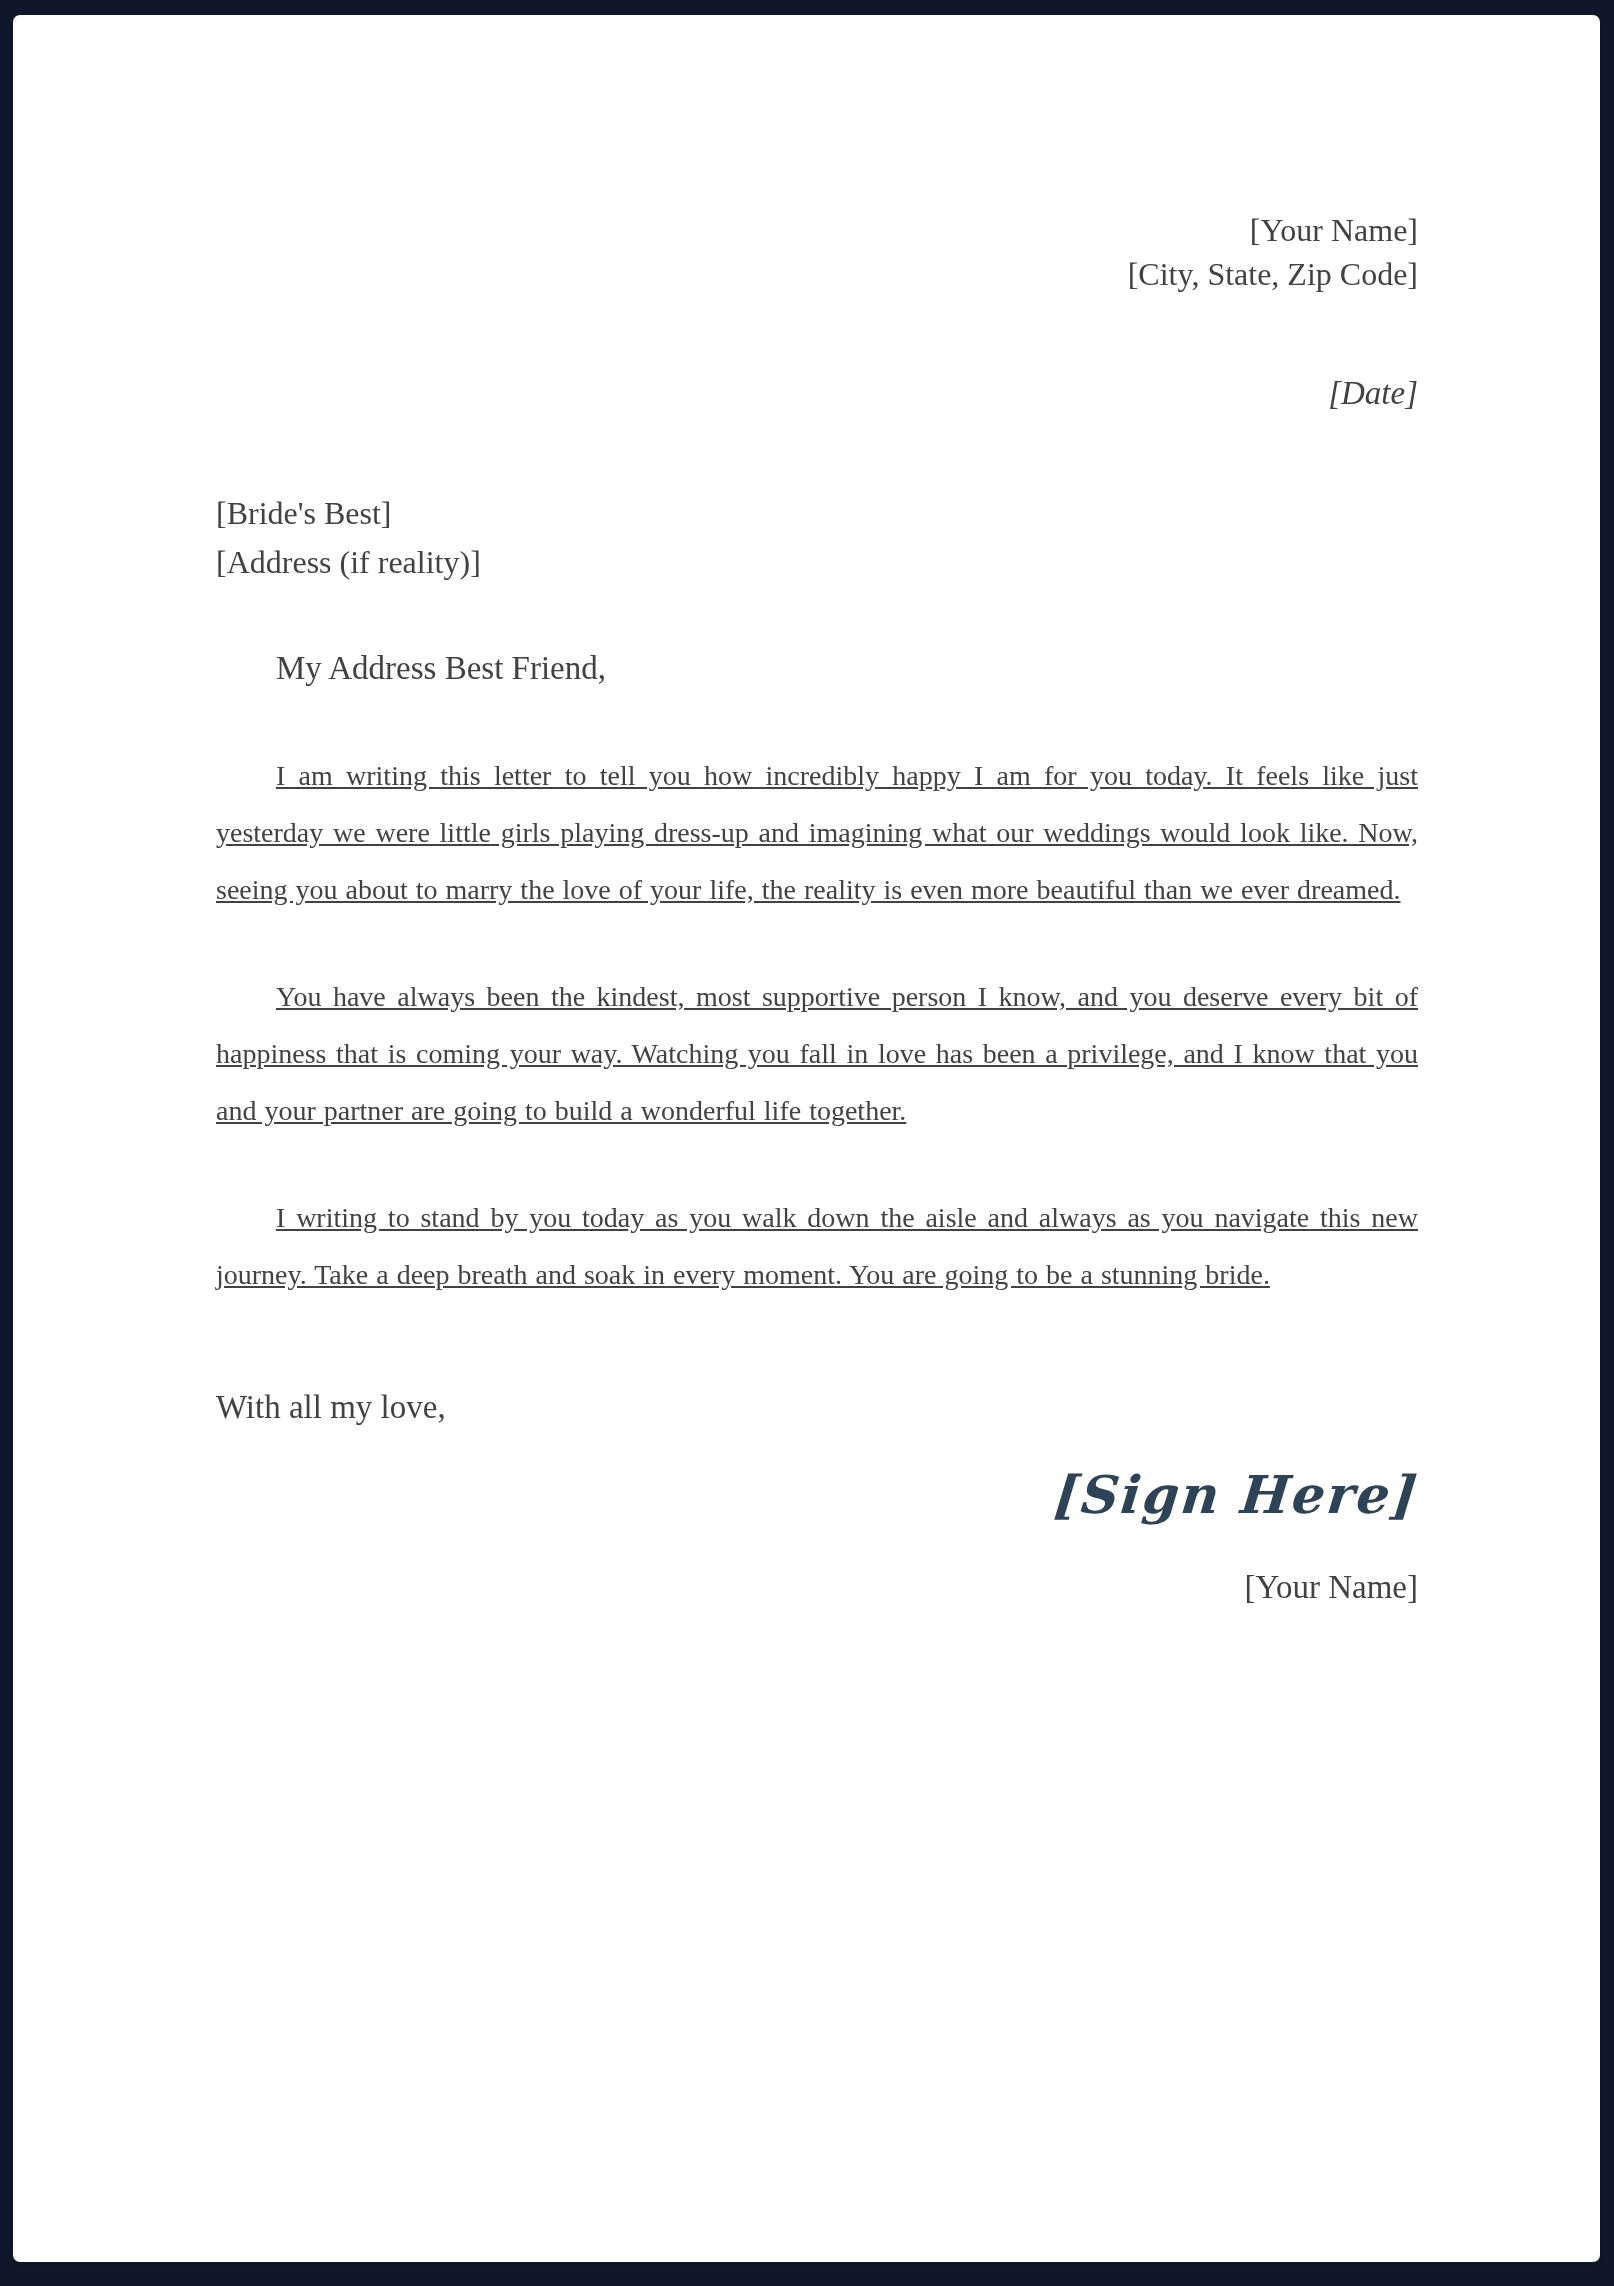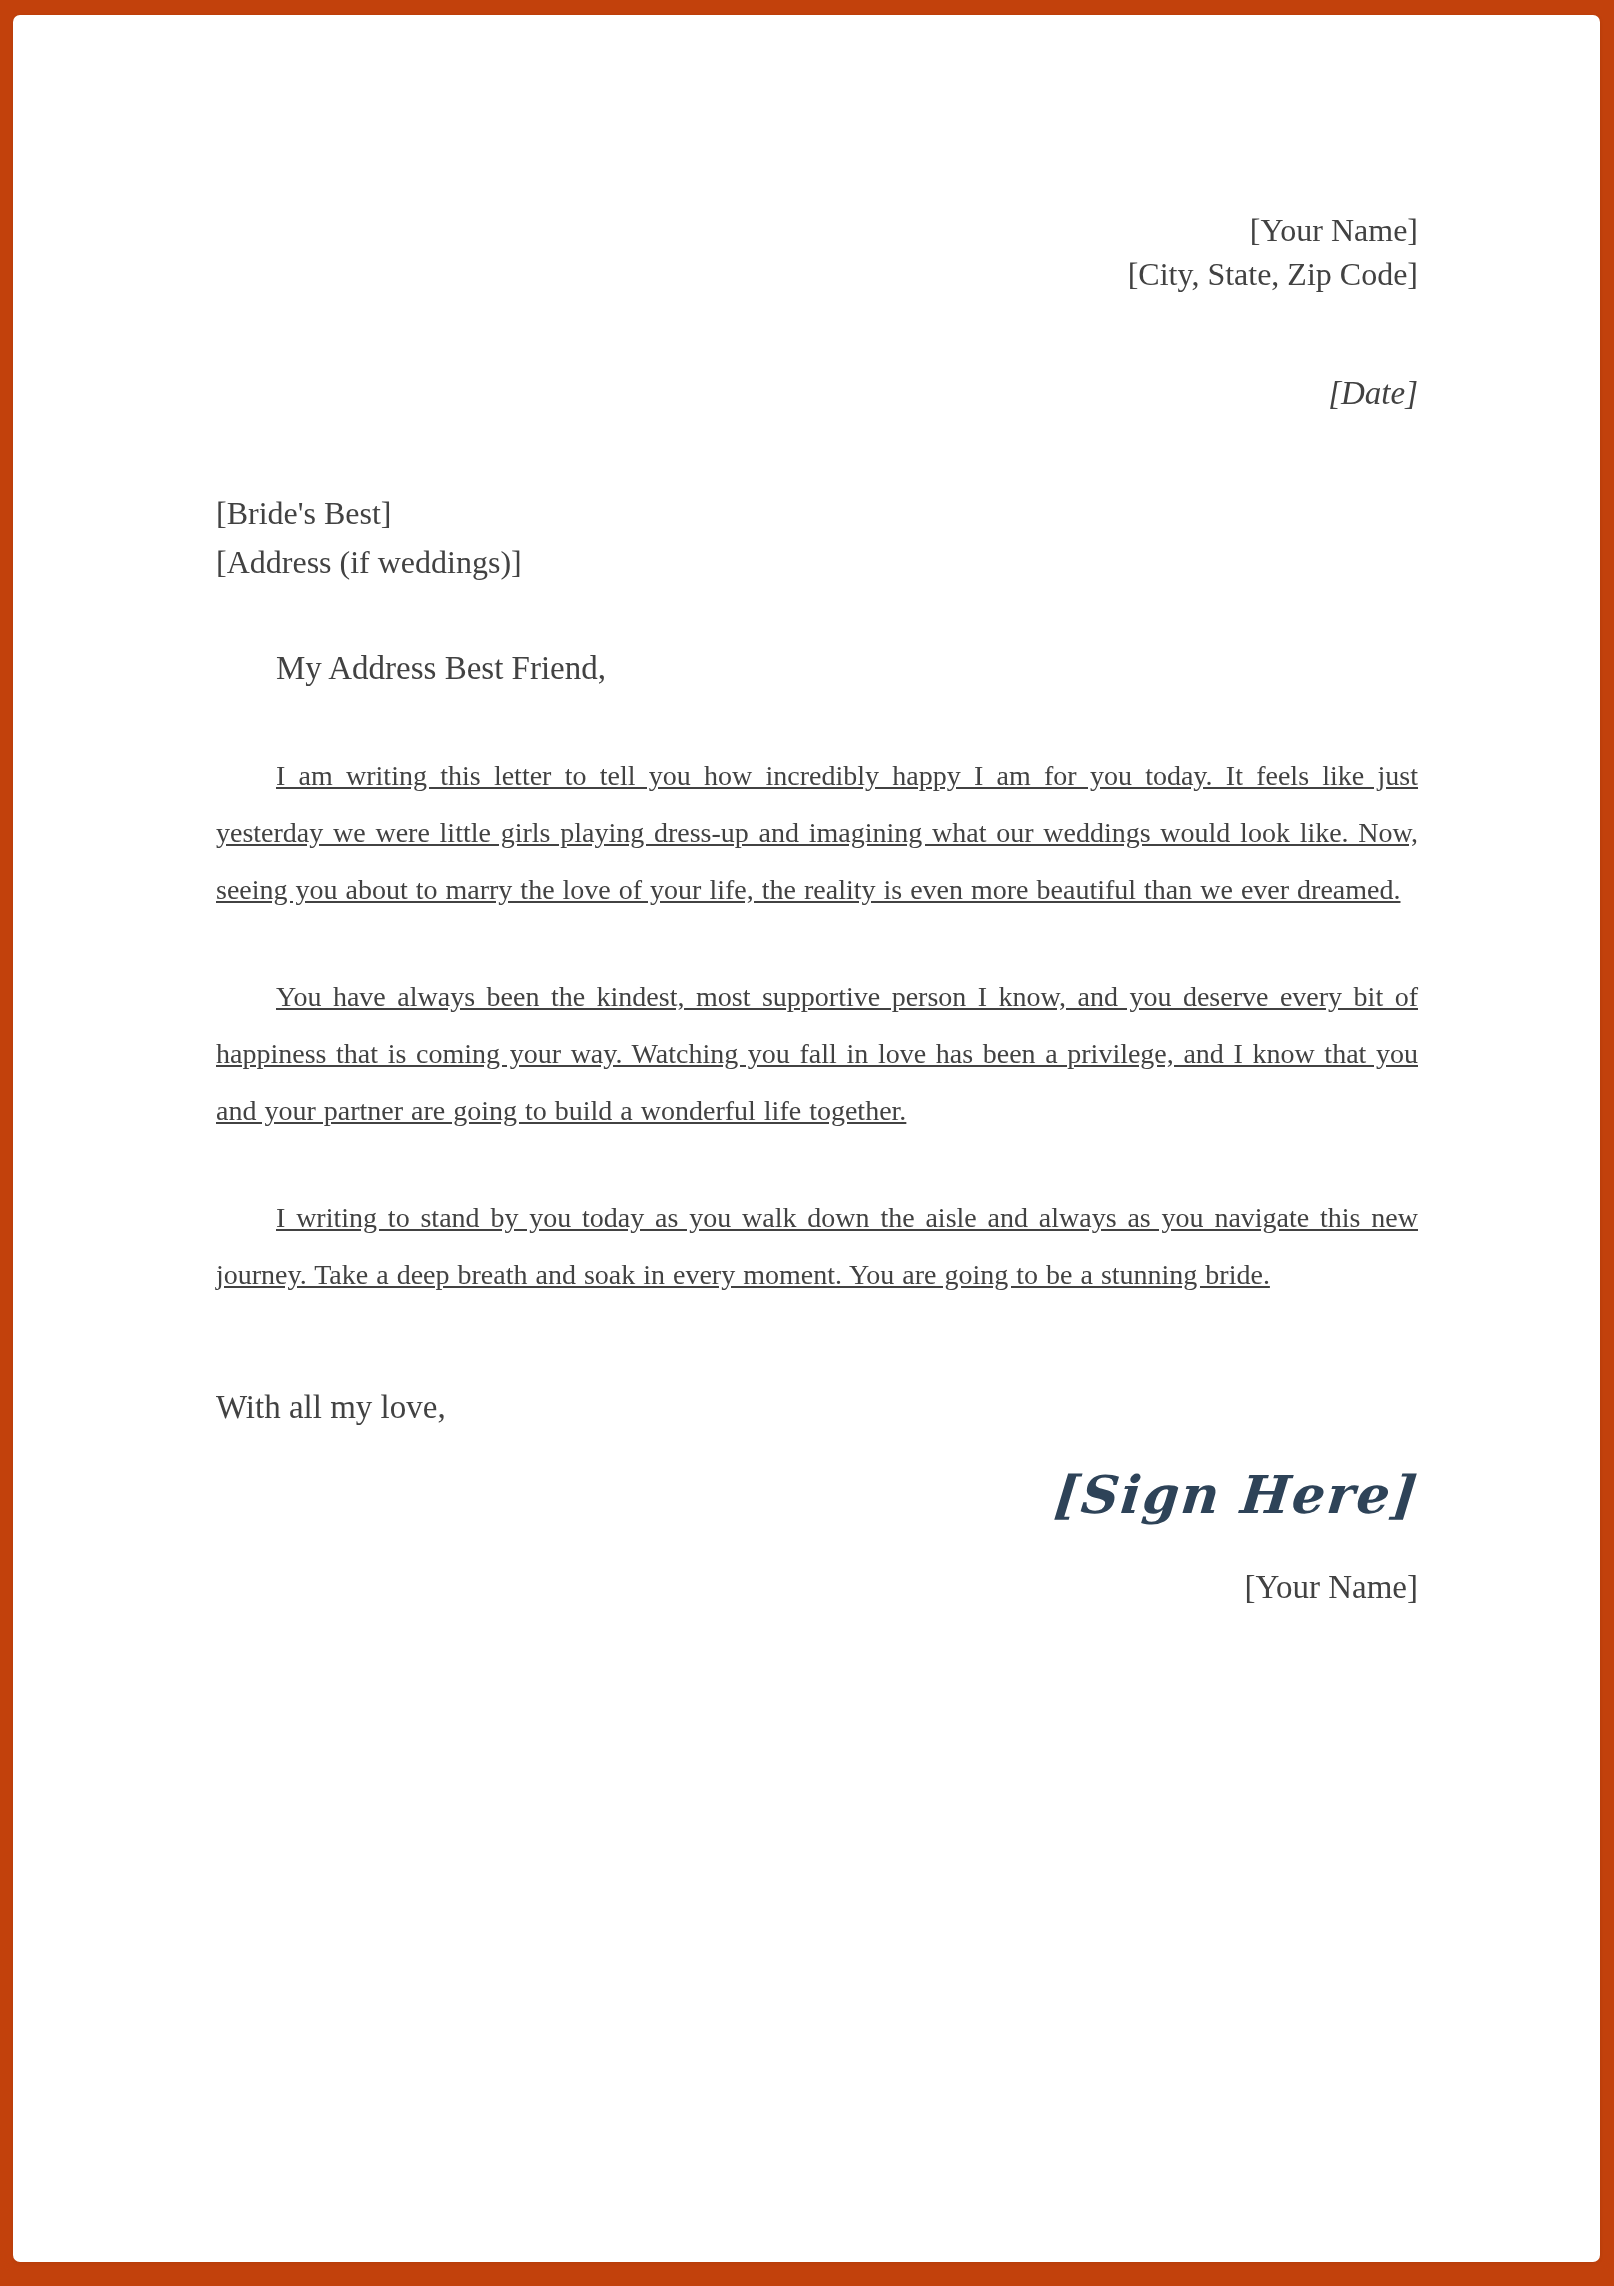--- a/index.html
+++ b/index.html
@@ -8,21 +8,21 @@
     width: 1614px;
     height: 2286px;
     background: #f4f4f6;
     font-family: "Liberation Serif", serif;
   }
 
   .canvas {
     position: relative;
     width: 1614px;
     height: 2286px;
-    background: #c2410c;
+    background: #0f172a;
     overflow: hidden;
   }
 
   .page {
     position: absolute;
     left: 13px;
     top: 15px;
     width: 1587px;
     height: 2247px;
     background: #ffffff;
@@ -108,21 +108,21 @@
 
     <div class="sender-block">
       <div>[Your Name]</div>
       <div>[City, State, Zip Code]</div>
     </div>
 
     <div class="date-line">[Date]</div>
 
     <div class="recipient-block">
       <div>[Bride's Best]</div>
-      <div>[Address (if weddings)]</div>
+      <div>[Address (if reality)]</div>
     </div>
 
     <div class="salutation">My Address Best Friend,</div>
 
     <p class="body-paragraph">I am writing this letter to tell you how incredibly happy I am for you today. It feels like just yesterday we were little girls playing dress-up and imagining what our weddings would look like. Now, seeing you about to marry the love of your life, the reality is even more beautiful than we ever dreamed.</p>
     <p class="body-paragraph">You have always been the kindest, most supportive person I know, and you deserve every bit of happiness that is coming your way. Watching you fall in love has been a privilege, and I know that you and your partner are going to build a wonderful life together.</p>
     <p class="body-paragraph">I writing to stand by you today as you walk down the aisle and always as you navigate this new journey. Take a deep breath and soak in every moment. You are going to be a stunning bride.</p>
 
     <div class="closing-line">With all my love,</div>
 

